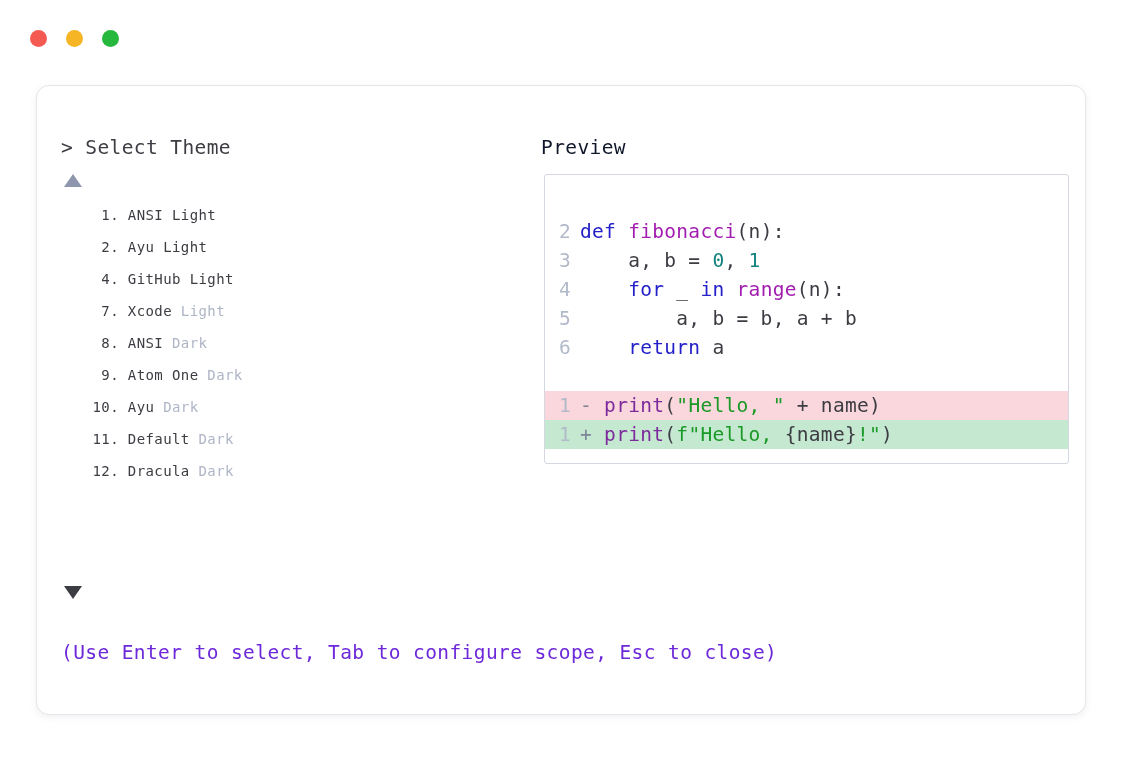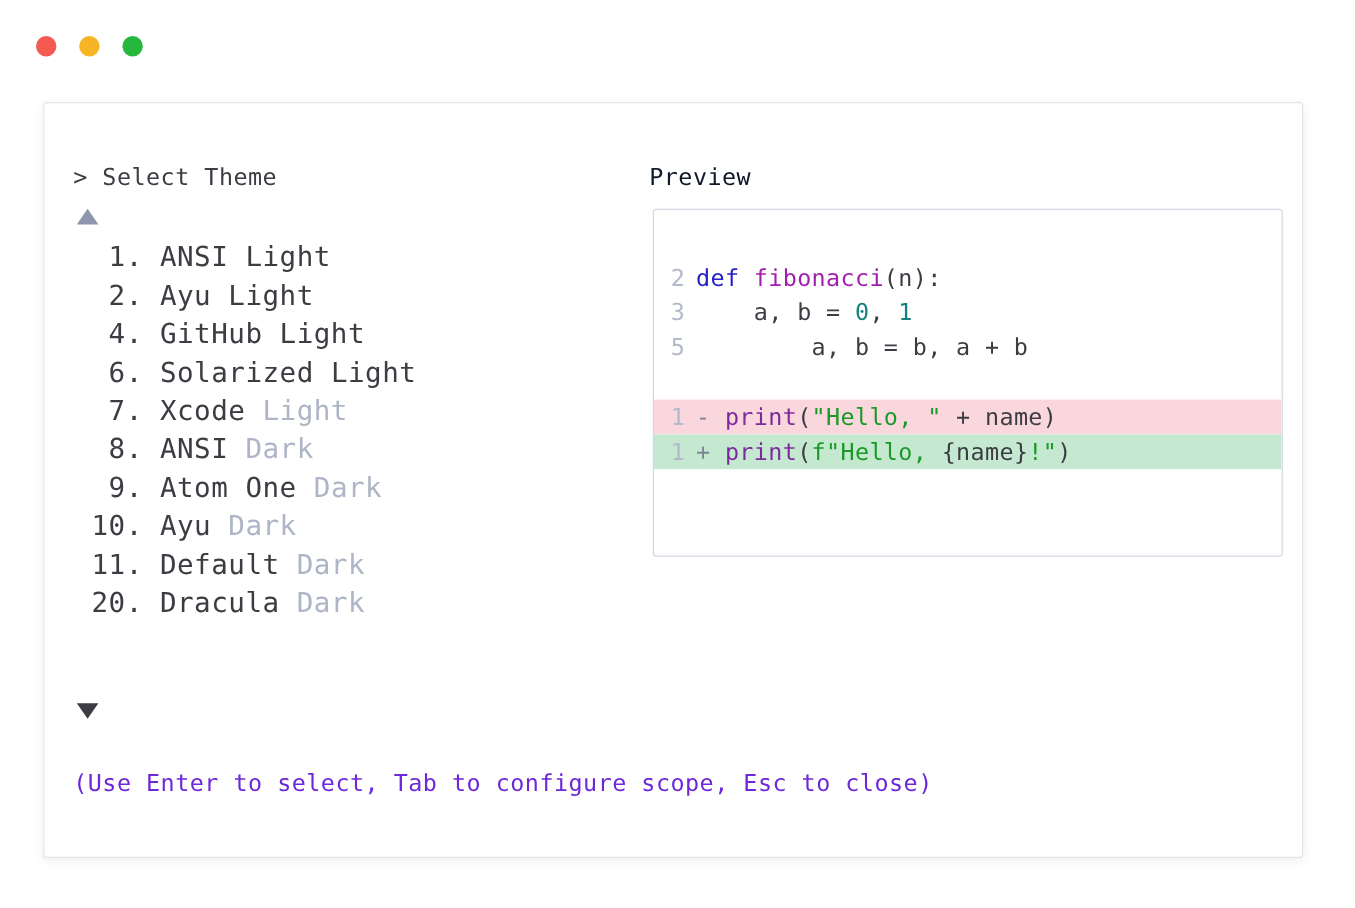--- a/index.html
+++ b/index.html
@@ -28,21 +28,21 @@
 
   
   .card {
     position: absolute;
     left: 36px;
     top: 85px;
     width: 1050px;
     height: 630px;
     background: #ffffff;
     border: 1.5px solid #e6e6ea;
-    border-radius: 3px;
+    border-radius: 13px;
     box-shadow: 0 2px 7px rgba(140,140,155,0.13);
   }
 
   
   .left-pane {
     position: absolute;
     left: 24px;
     top: 0px;
     width: 470px;
   }
@@ -79,21 +79,21 @@
   .theme-list {
     position: absolute;
     left: 0;
     top: 113px;
     width: 460px;
   }
   .theme-row {
     position: relative;
     height: 32px;
     line-height: 32px;
-    font-size: 23px;
+    font-size: 14px;
     letter-spacing: 0.4px;
     white-space: pre;
     color: #3c3c43;
   }
   .bullet {
     position: absolute;
     left: 5px;
     top: 12px;
     width: 9px; height: 9px;
     border-radius: 50%;
@@ -194,40 +194,41 @@
 
 <div class="card">
 
   <div class="left-pane">
     <div class="prompt-row">&gt; Select Theme</div>
     <div class="scroll-up"></div>
     <div class="theme-list">
         <div class="theme-row"><span class="row-num">1.</span><span class="theme-name"> ANSI </span><span class="theme-name">Light</span></div>
         <div class="theme-row"><span class="row-num">2.</span><span class="theme-name"> Ayu </span><span class="theme-name">Light</span></div>
         <div class="theme-row"><span class="row-num">4.</span><span class="theme-name"> GitHub </span><span class="theme-name">Light</span></div>
-        <div class="theme-row"><span class="row-num">6.</span><span class="theme-name"> Solarized </span><span class="theme-name">Light</span></div>
         <div class="theme-row"><span class="row-num">7.</span><span class="theme-name"> Xcode </span><span class="theme-variant">Light</span></div>
         <div class="theme-row"><span class="row-num">8.</span><span class="theme-name"> ANSI </span><span class="theme-variant">Dark</span></div>
         <div class="theme-row"><span class="row-num">9.</span><span class="theme-name"> Atom One </span><span class="theme-variant">Dark</span></div>
         <div class="theme-row"><span class="row-num">10.</span><span class="theme-name"> Ayu </span><span class="theme-variant">Dark</span></div>
         <div class="theme-row"><span class="row-num">11.</span><span class="theme-name"> Default </span><span class="theme-variant">Dark</span></div>
-        <div class="theme-row"><span class="row-num">20.</span><span class="theme-name"> Dracula </span><span class="theme-variant">Dark</span></div>
+        <div class="theme-row"><span class="row-num">12.</span><span class="theme-name"> Dracula </span><span class="theme-variant">Dark</span></div>
       </div>
     <div class="scroll-down"></div>
   </div>
 
   <div class="hint">(Use Enter to select, Tab to configure scope, Esc to close)</div>
 
   <div class="right-pane">
     <div class="preview-label">Preview</div>
     <div class="preview-box">
       <div class="code">
           <div class="code-line"><span class="ln">2</span><span class="t-keyword">def </span><span class="t-func">fibonacci</span><span class="t-plain">(n):</span></div>
           <div class="code-line"><span class="ln">3</span><span class="t-plain">    a, b = </span><span class="t-num">0</span><span class="t-plain">, </span><span class="t-num">1</span></div>
+          <div class="code-line"><span class="ln">4</span><span class="t-plain">    </span><span class="t-keyword">for</span><span class="t-plain"> _ </span><span class="t-keyword">in</span><span class="t-plain"> </span><span class="t-func">range</span><span class="t-plain">(n):</span></div>
           <div class="code-line"><span class="ln">5</span><span class="t-plain">        a, b = b, a + b</span></div>
+          <div class="code-line"><span class="ln">6</span><span class="t-plain">    </span><span class="t-keyword">return</span><span class="t-plain"> a</span></div>
           <div class="code-line blank">&nbsp;</div>
           <div class="code-line del"><span class="ln">1</span><span class="diffmark">- </span><span class="t-builtin">print</span><span class="t-plain">(</span><span class="t-string">"Hello, "</span><span class="t-plain"> + name)</span></div>
           <div class="code-line add"><span class="ln">1</span><span class="diffmark">+ </span><span class="t-builtin">print</span><span class="t-plain">(</span><span class="t-string">f"Hello, </span><span class="t-plain">{name}</span><span class="t-string">!"</span><span class="t-plain">)</span></div>
         </div>
     </div>
   </div>
 
 </div>
 
 </body></html>

